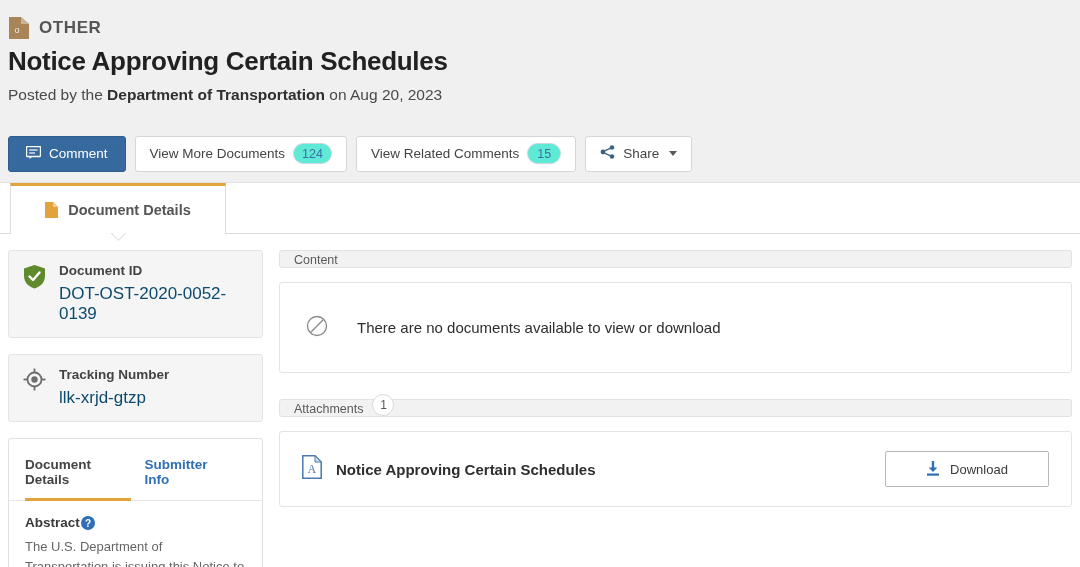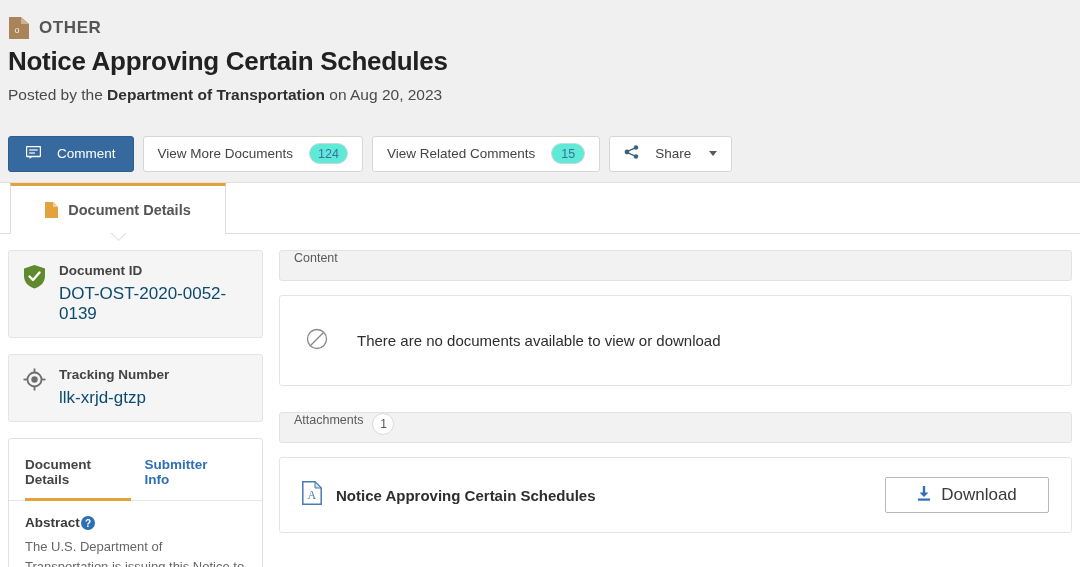--- a/index.html
+++ b/index.html
@@ -61,21 +61,21 @@
   
   .actions {
     display: flex;
     align-items: stretch;
     gap: 9px;
     height: 36px;
   }
   .btn {
     display: inline-flex;
     align-items: center;
-    gap: 16px;
+    gap: 8px;
     height: 36px;
     padding: 0 14px;
     font-size: 13.5px;
     border-radius: 3px;
     background: #ffffff;
     border: 1px solid #d6d6d6;
     color: #444444;
     cursor: pointer;
     white-space: nowrap;
   }
@@ -217,26 +217,26 @@
   .help-ico { width: 14px; height: 14px; flex: 0 0 auto; }
   .abs-text {
     font-size: 13px;
     line-height: 1.55;
     color: #666666;
   }
 
   
   .panel-head {
     display: flex;
-    align-items: flex-start;
+    align-items: flex-end;
     gap: 9px;
     background: #f2f2f2;
     border: 1px solid #e2e2e2;
     border-radius: 3px;
-    height: 31px;
+    height: 18px;
     padding: 0 14px;
     font-size: 12.5px;
     color: #5a5a5a;
   }
   .count-bubble {
     display: inline-flex;
     align-items: center;
     justify-content: center;
     min-width: 22px; height: 22px;
     padding: 0 6px;
@@ -272,21 +272,21 @@
   .dl-btn {
     display: inline-flex;
     align-items: center;
     justify-content: center;
     gap: 10px;
     width: 164px;
     height: 36px;
     background: #ffffff;
     border: 1px solid #b8b8b8;
     border-radius: 2px;
-    font-size: 17px;
+    font-size: 13px;
     color: #3a3a3a;
     cursor: pointer;
   }
 </style>
 </head>
 <body>
 
 <div class="header-band">
   <div class="hdr-inner">
 

